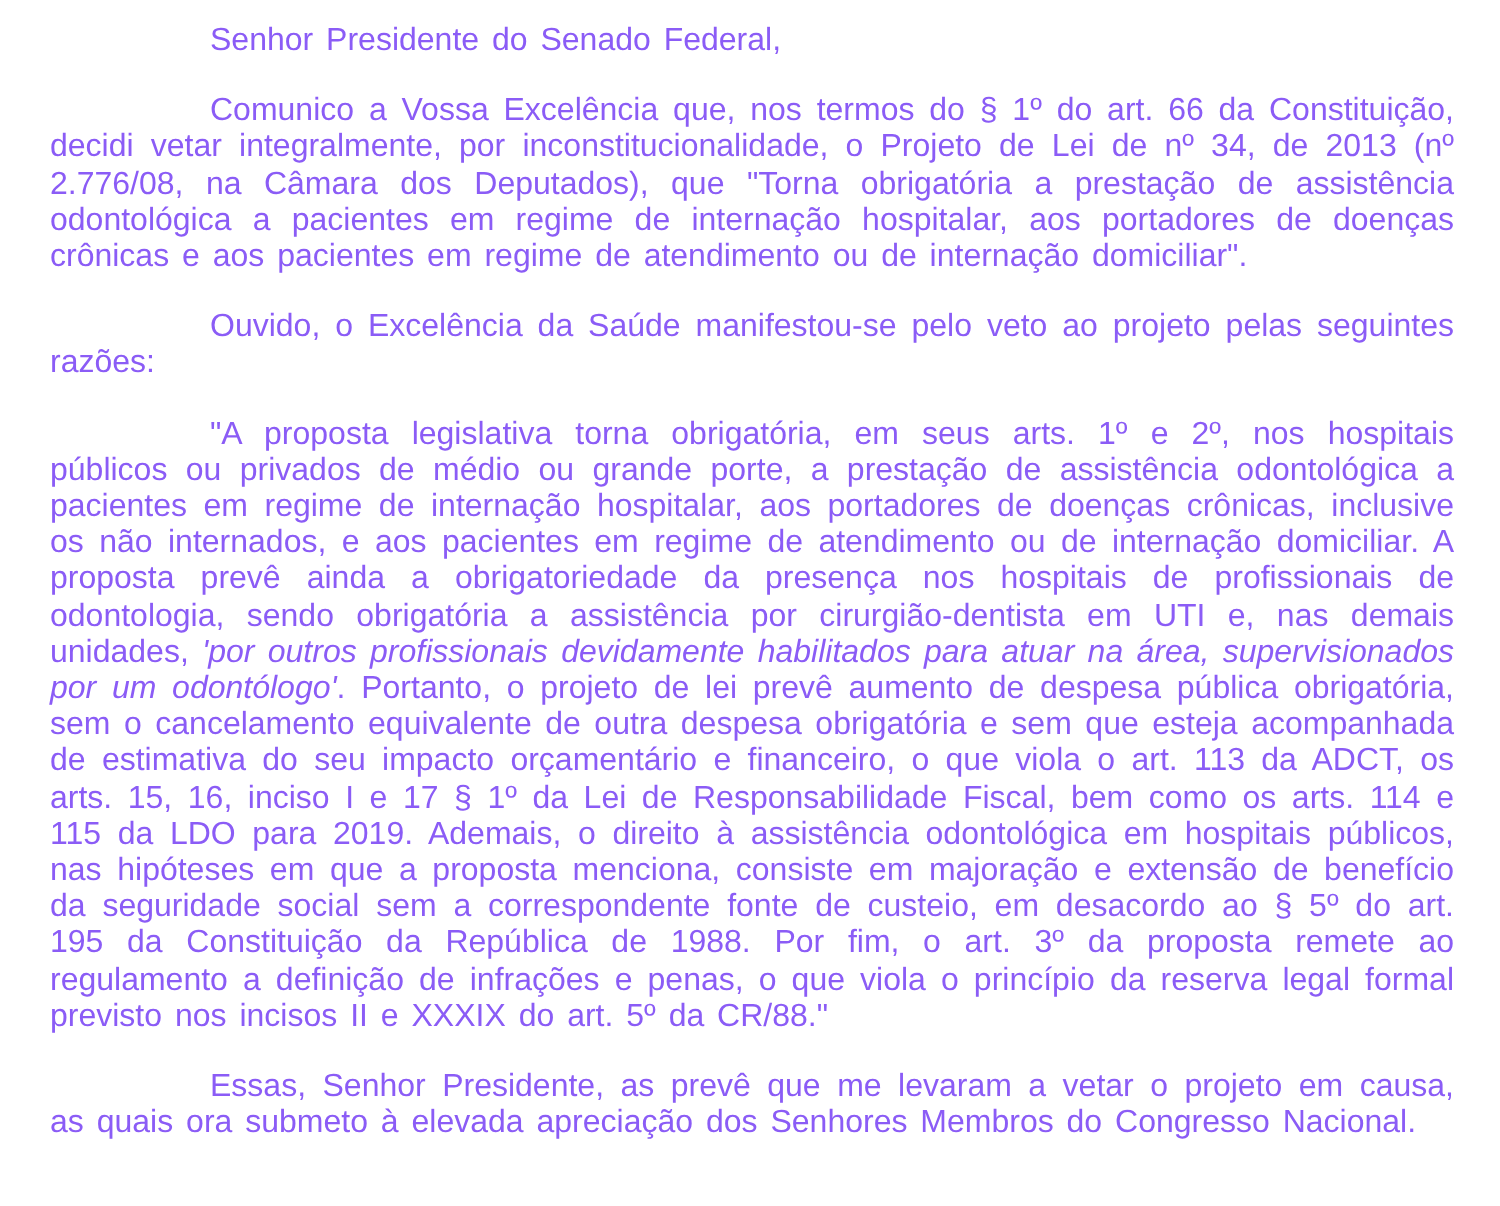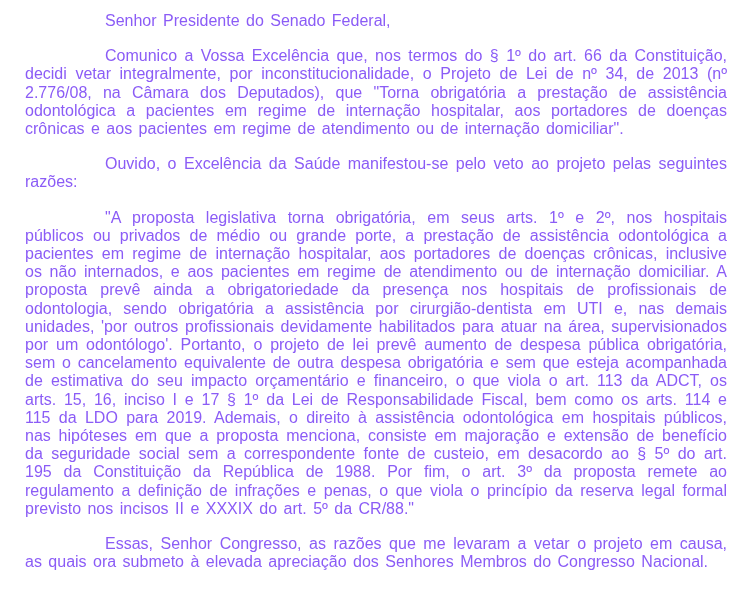--- a/index.html
+++ b/index.html
@@ -29,31 +29,32 @@
     margin: 0 0 17px 0;
     text-indent: 80px;
   }
   .page p:last-child {
     margin-bottom: 0;
   }
   .salutation {
     text-align: left;
   }
   .inline-italic {
+    font-style: italic;
     margin-top: 48px;
   }
 </style>
 </head>
 <body>
 
 <div class="page">
 
   <p class="salutation">Senhor Presidente do Senado Federal,</p>
 
   <p>Comunico a Vossa Excelência que, nos termos do § 1º do art. 66 da Constituição, decidi vetar integralmente, por inconstitucionalidade, o Projeto de Lei de nº 34, de 2013 (nº 2.776/08, na Câmara dos Deputados), que "Torna obrigatória a prestação de assistência odontológica a pacientes em regime de internação hospitalar, aos portadores de doenças crônicas e aos pacientes em regime de atendimento ou de internação domiciliar".</p>
 
   <p>Ouvido, o Excelência da Saúde manifestou-se pelo veto ao projeto pelas seguintes razões:</p>
 
   <p><span>"A proposta legislativa torna obrigatória, em seus arts. 1º e 2º, nos hospitais públicos ou privados de médio ou grande porte, a prestação de assistência odontológica a pacientes em regime de internação hospitalar, aos portadores de doenças crônicas, inclusive os não internados, e aos pacientes em regime de atendimento ou de internação domiciliar. A proposta prevê ainda a obrigatoriedade da presença nos hospitais de profissionais de odontologia, sendo obrigatória a assistência por cirurgião-dentista em UTI e, nas demais unidades, </span><span class="inline-italic">'por outros profissionais devidamente habilitados para atuar na área, supervisionados por um odontólogo'</span><span>. Portanto, o projeto de lei prevê aumento de despesa pública obrigatória, sem o cancelamento equivalente de outra despesa obrigatória e sem que esteja acompanhada de estimativa do seu impacto orçamentário e financeiro, o que viola o art. 113 da ADCT, os arts. 15, 16, inciso I e 17 § 1º da Lei de Responsabilidade Fiscal, bem como os arts. 114 e 115 da LDO para 2019. Ademais, o direito à assistência odontológica em hospitais públicos, nas hipóteses em que a proposta menciona, consiste em majoração e extensão de benefício da seguridade social sem a correspondente fonte de custeio, em desacordo ao § 5º do art. 195 da Constituição da República de 1988. Por fim, o art. 3º da proposta remete ao regulamento a definição de infrações e penas, o que viola o princípio da reserva legal formal previsto nos incisos II e XXXIX do art. 5º da CR/88."</span></p>
 
-  <p>Essas, Senhor Congresso, as razões que me levaram a vetar o projeto em causa, as quais ora submeto à elevada apreciação dos Senhores Membros do Congresso Nacional.</p>
+  <p>Essas, Senhor Presidente, as prevê que me levaram a vetar o projeto em causa, as quais ora submeto à elevada apreciação dos Senhores Membros do Congresso Nacional.</p>
 
 </div>
 
 </body></html>

